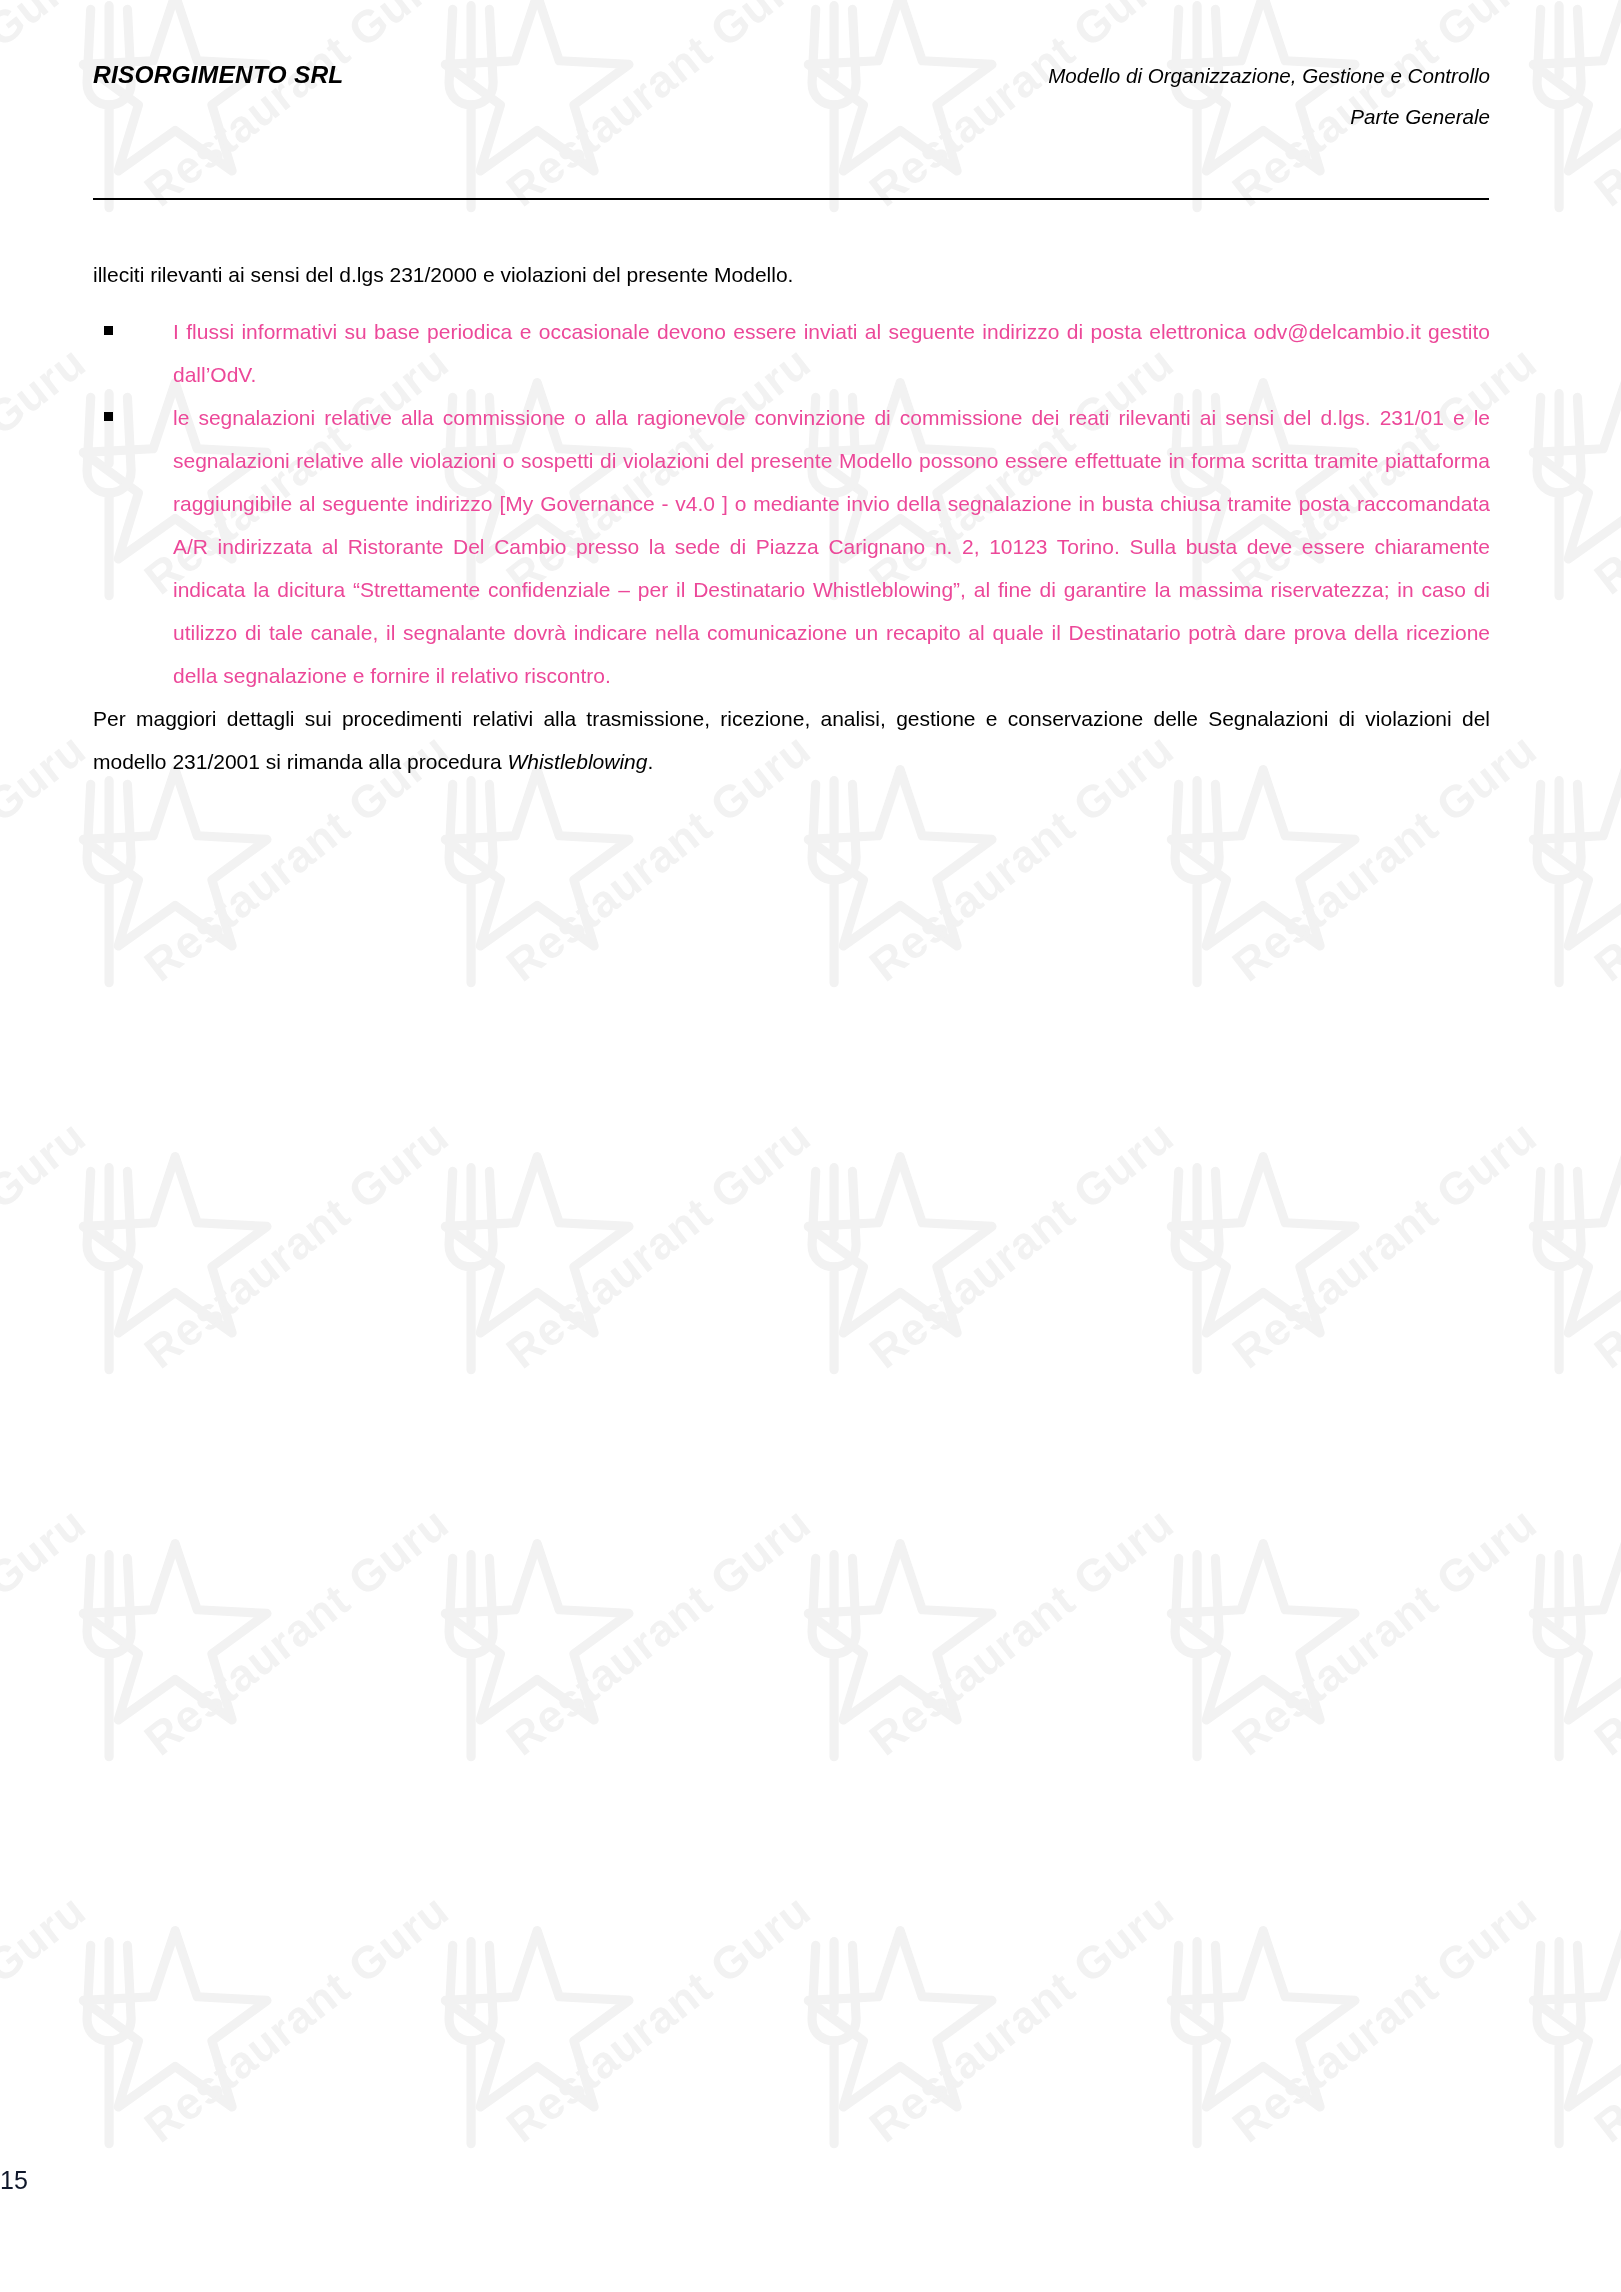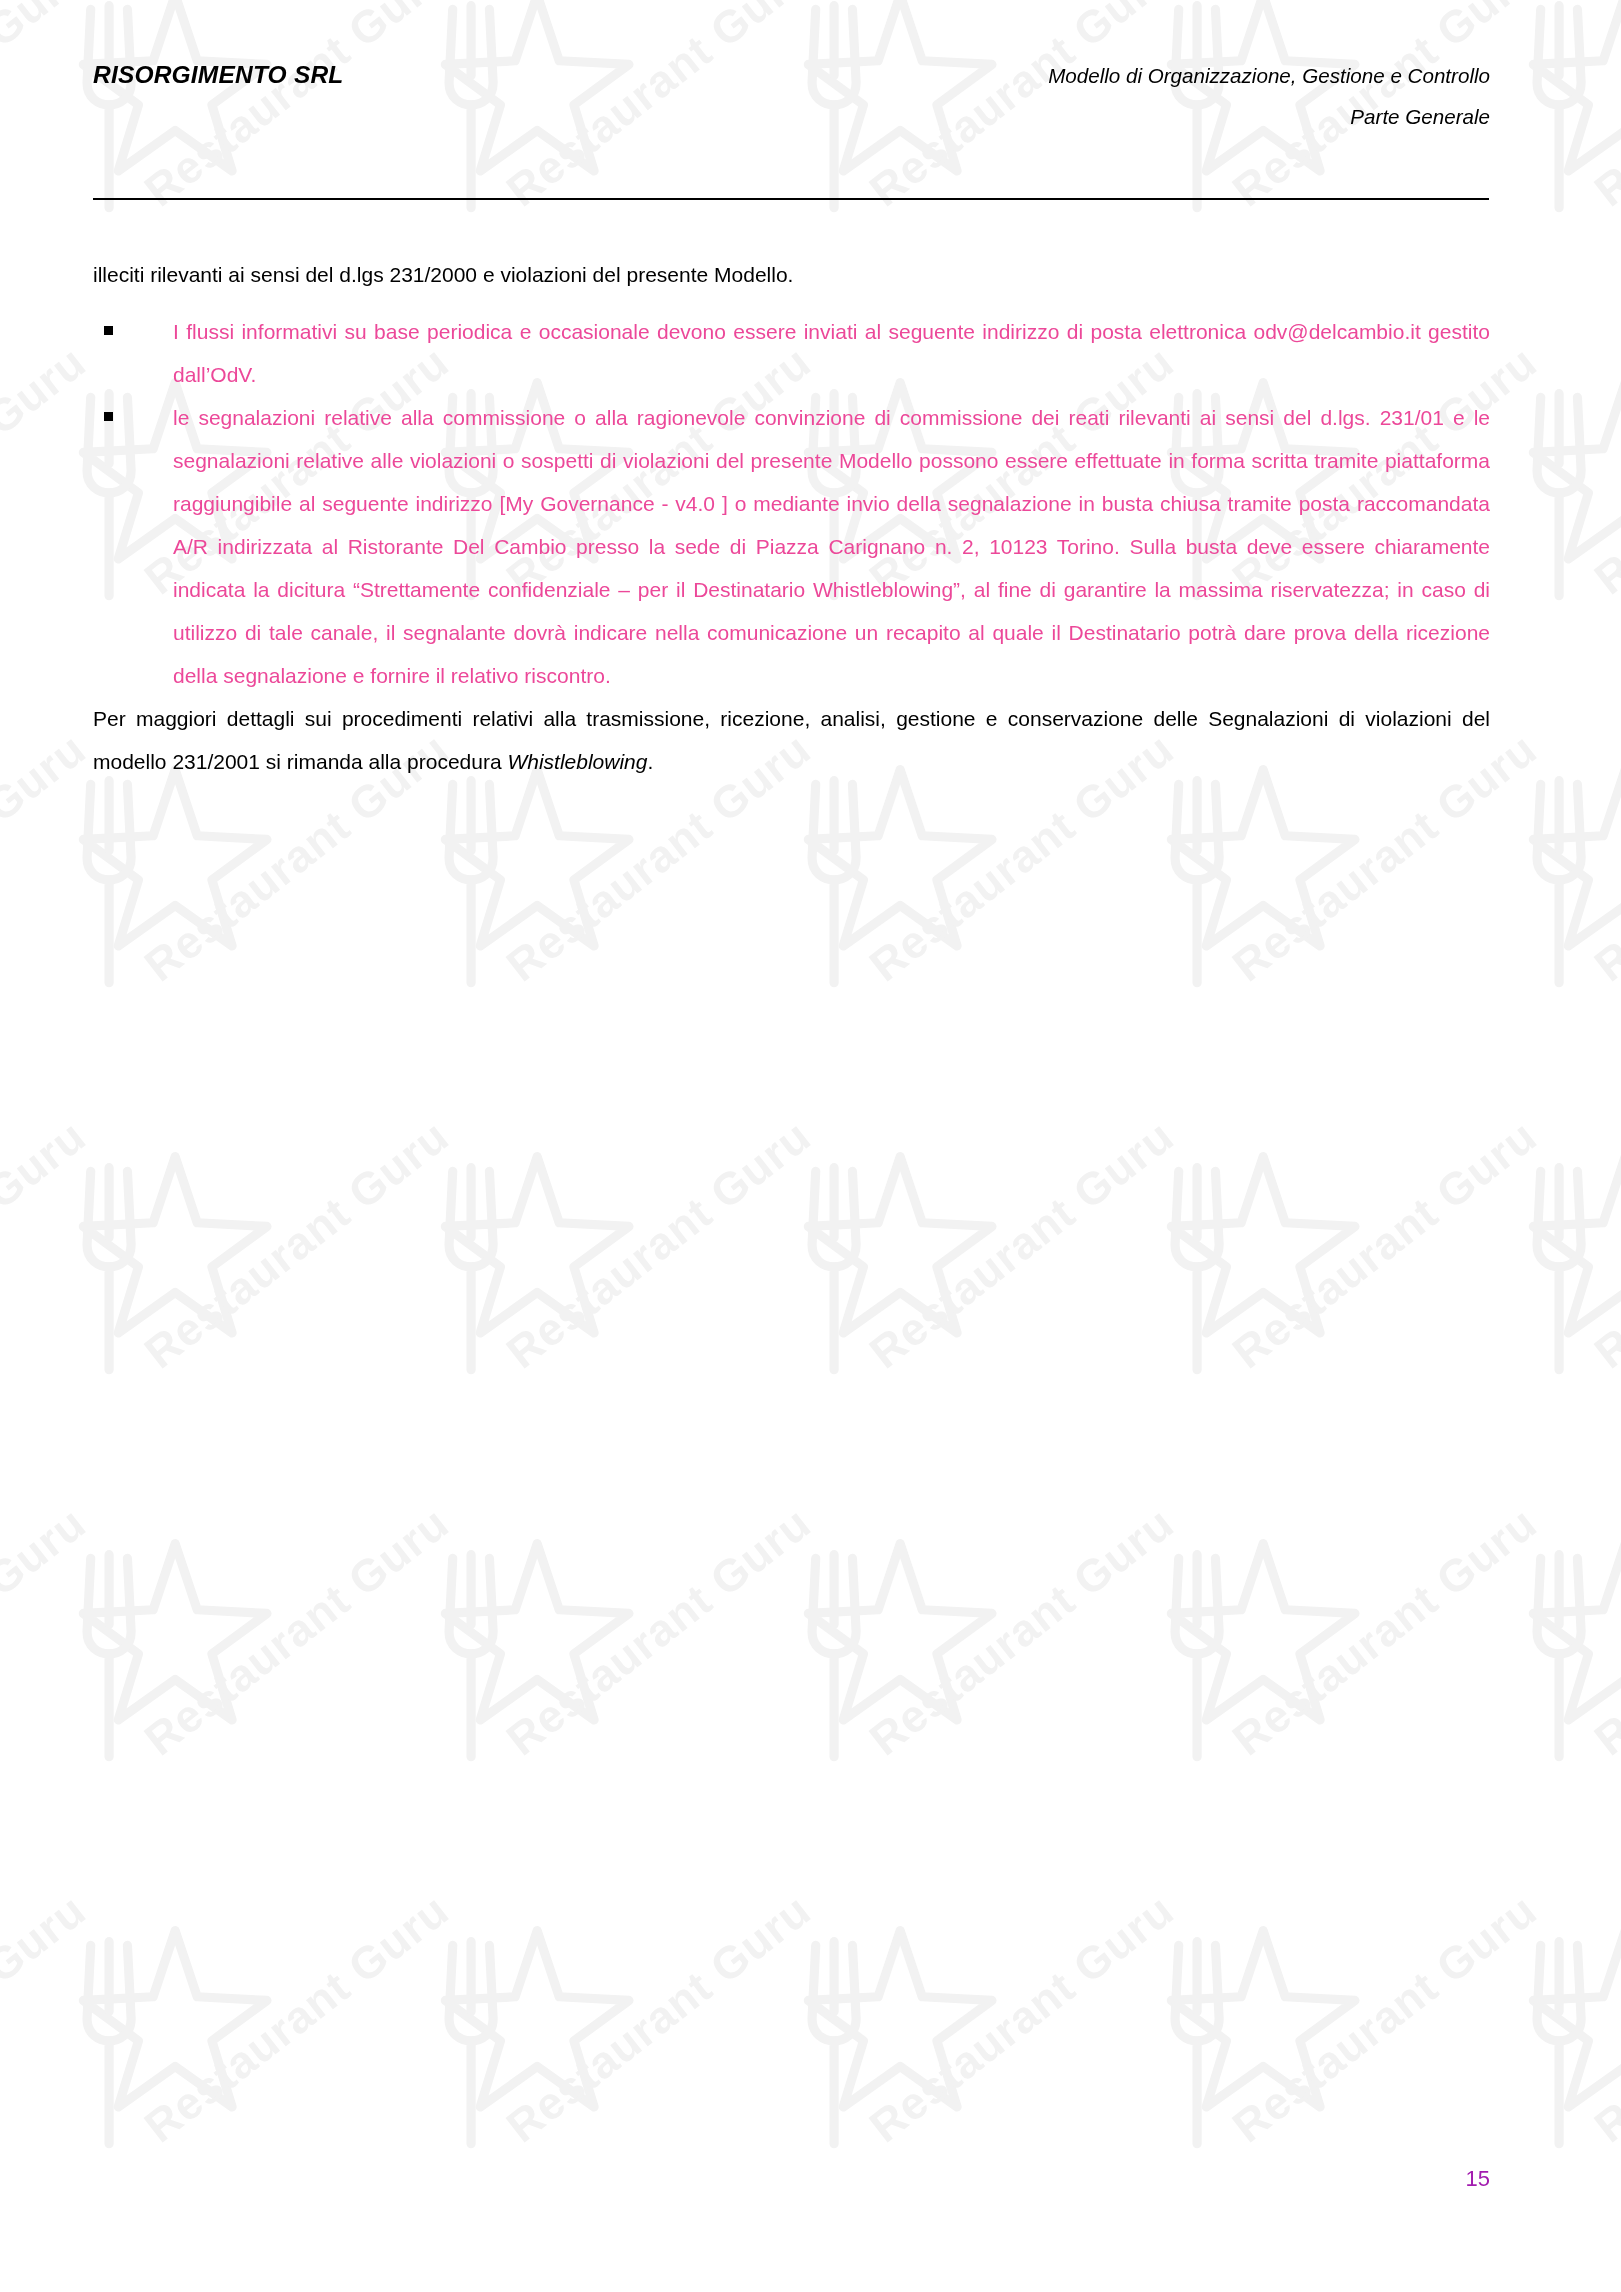--- a/index.html
+++ b/index.html
@@ -145,23 +145,23 @@
   .closing-para {
     margin-top: 17.6px;
   }
   em.it { font-style: italic; }
 
   .page-number {
     position: absolute;
     left: 0;
     top: 2166px;
     width: 1490px;
-    text-align: right;
-    font-size: 22px;
-    color: #a21caf;
+    text-align: left;
+    font-size: 25px;
+    color: #0f172a;
   }
 </style>
 </head>
 <body>
 
 <div class="page">
 
   <div class="watermark-layer" id="wmLayer">
       <div class="wm-tile" style="left: 59px; top: -19.6px;">
         <div class="wm-mark"><svg viewBox="0 0 120 128" width="225" height="235" xmlns="http://www.w3.org/2000/svg">

